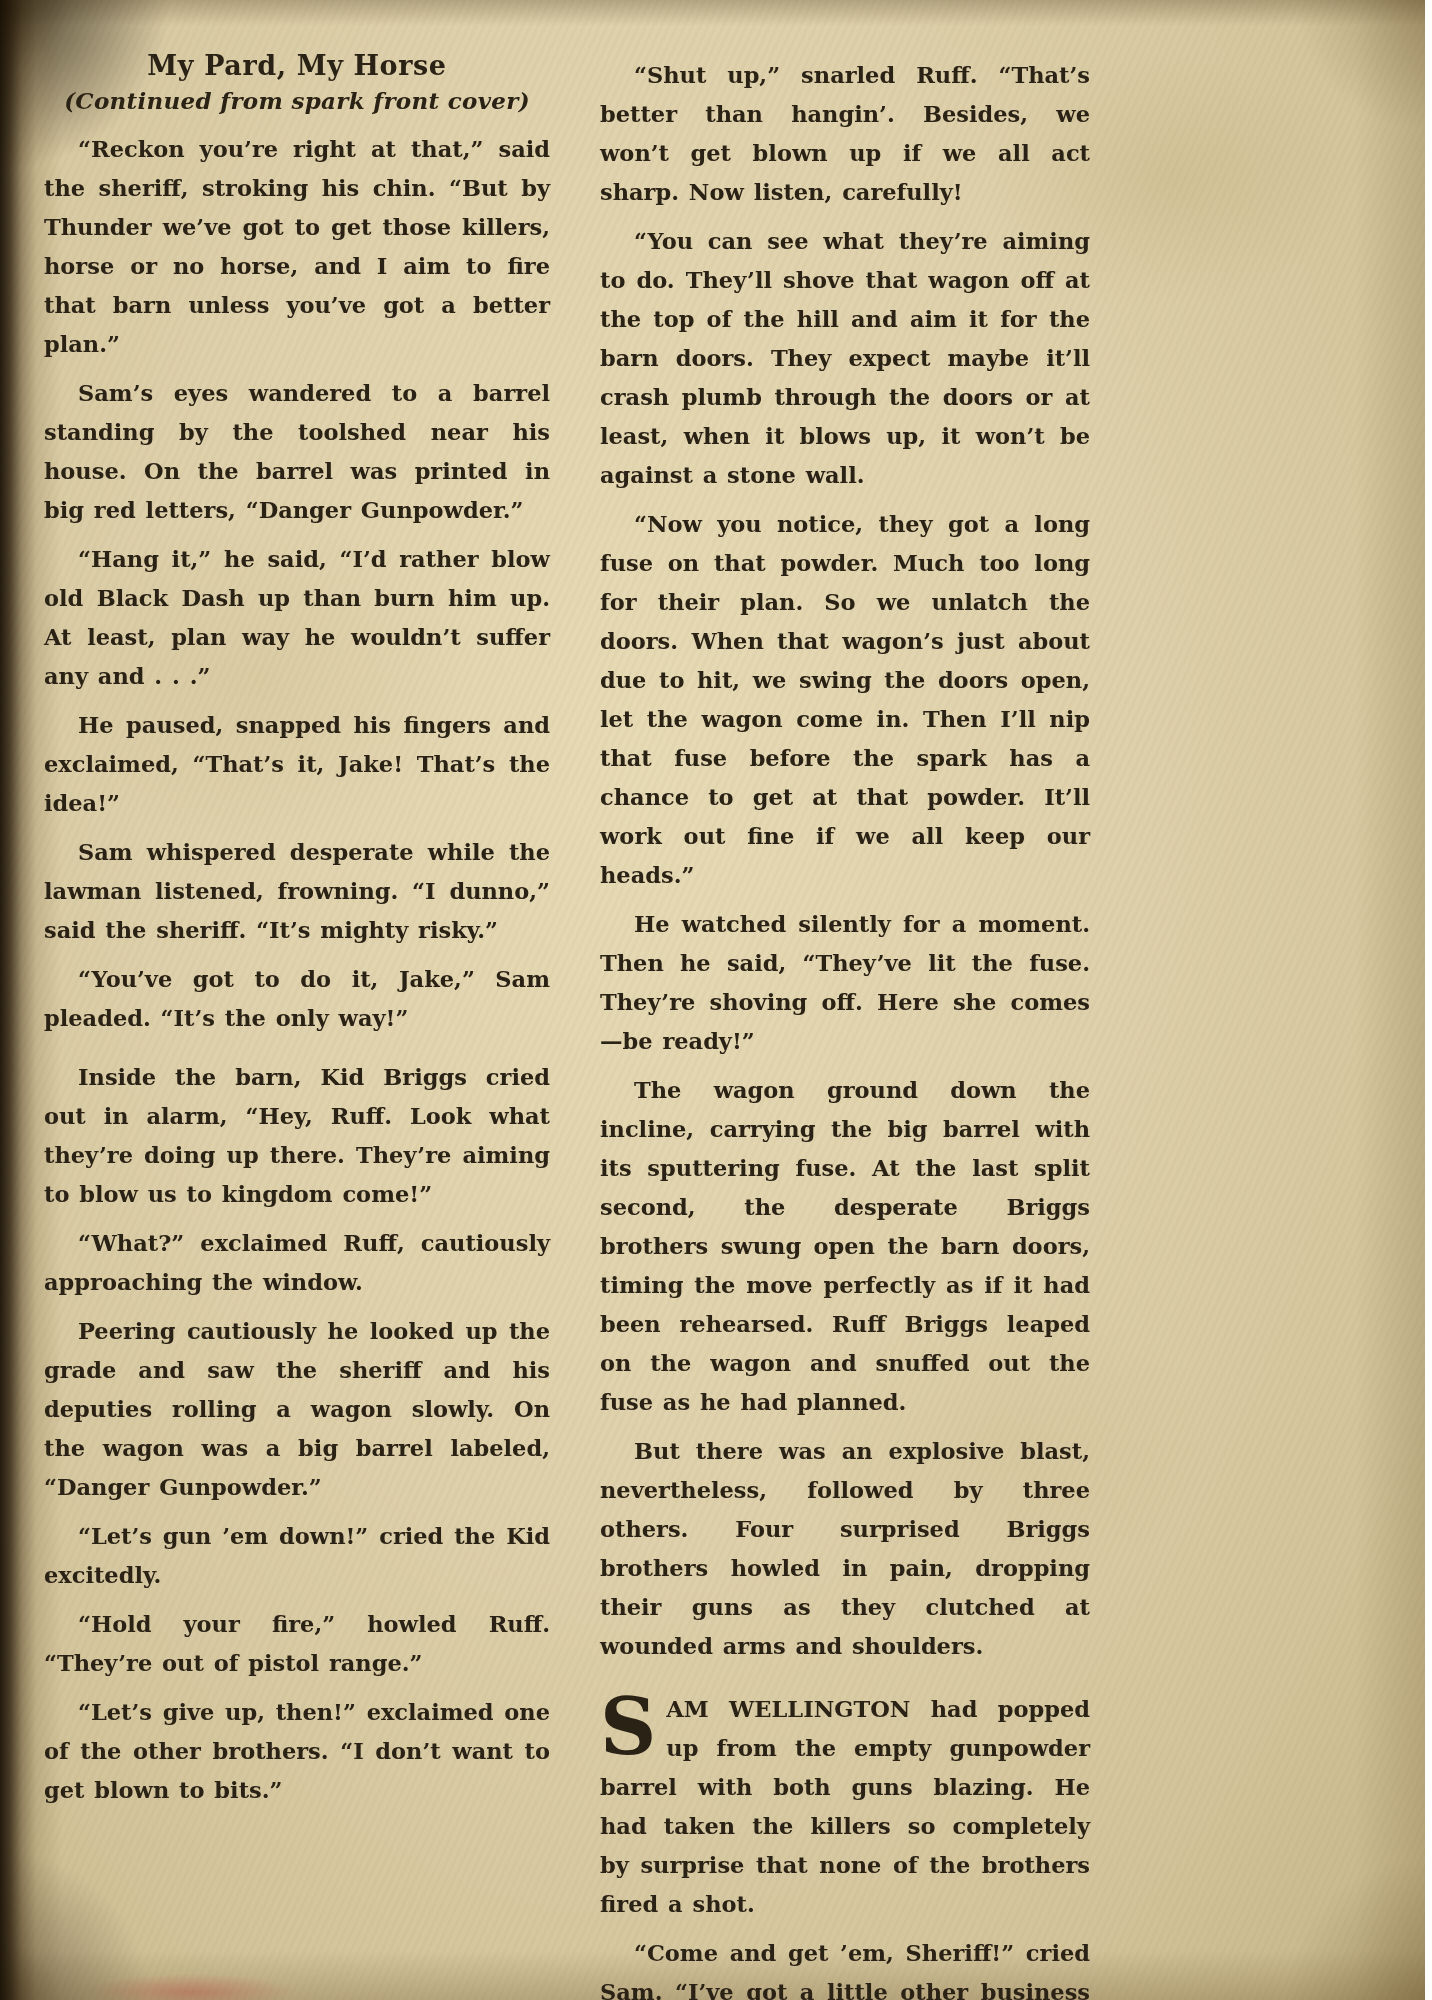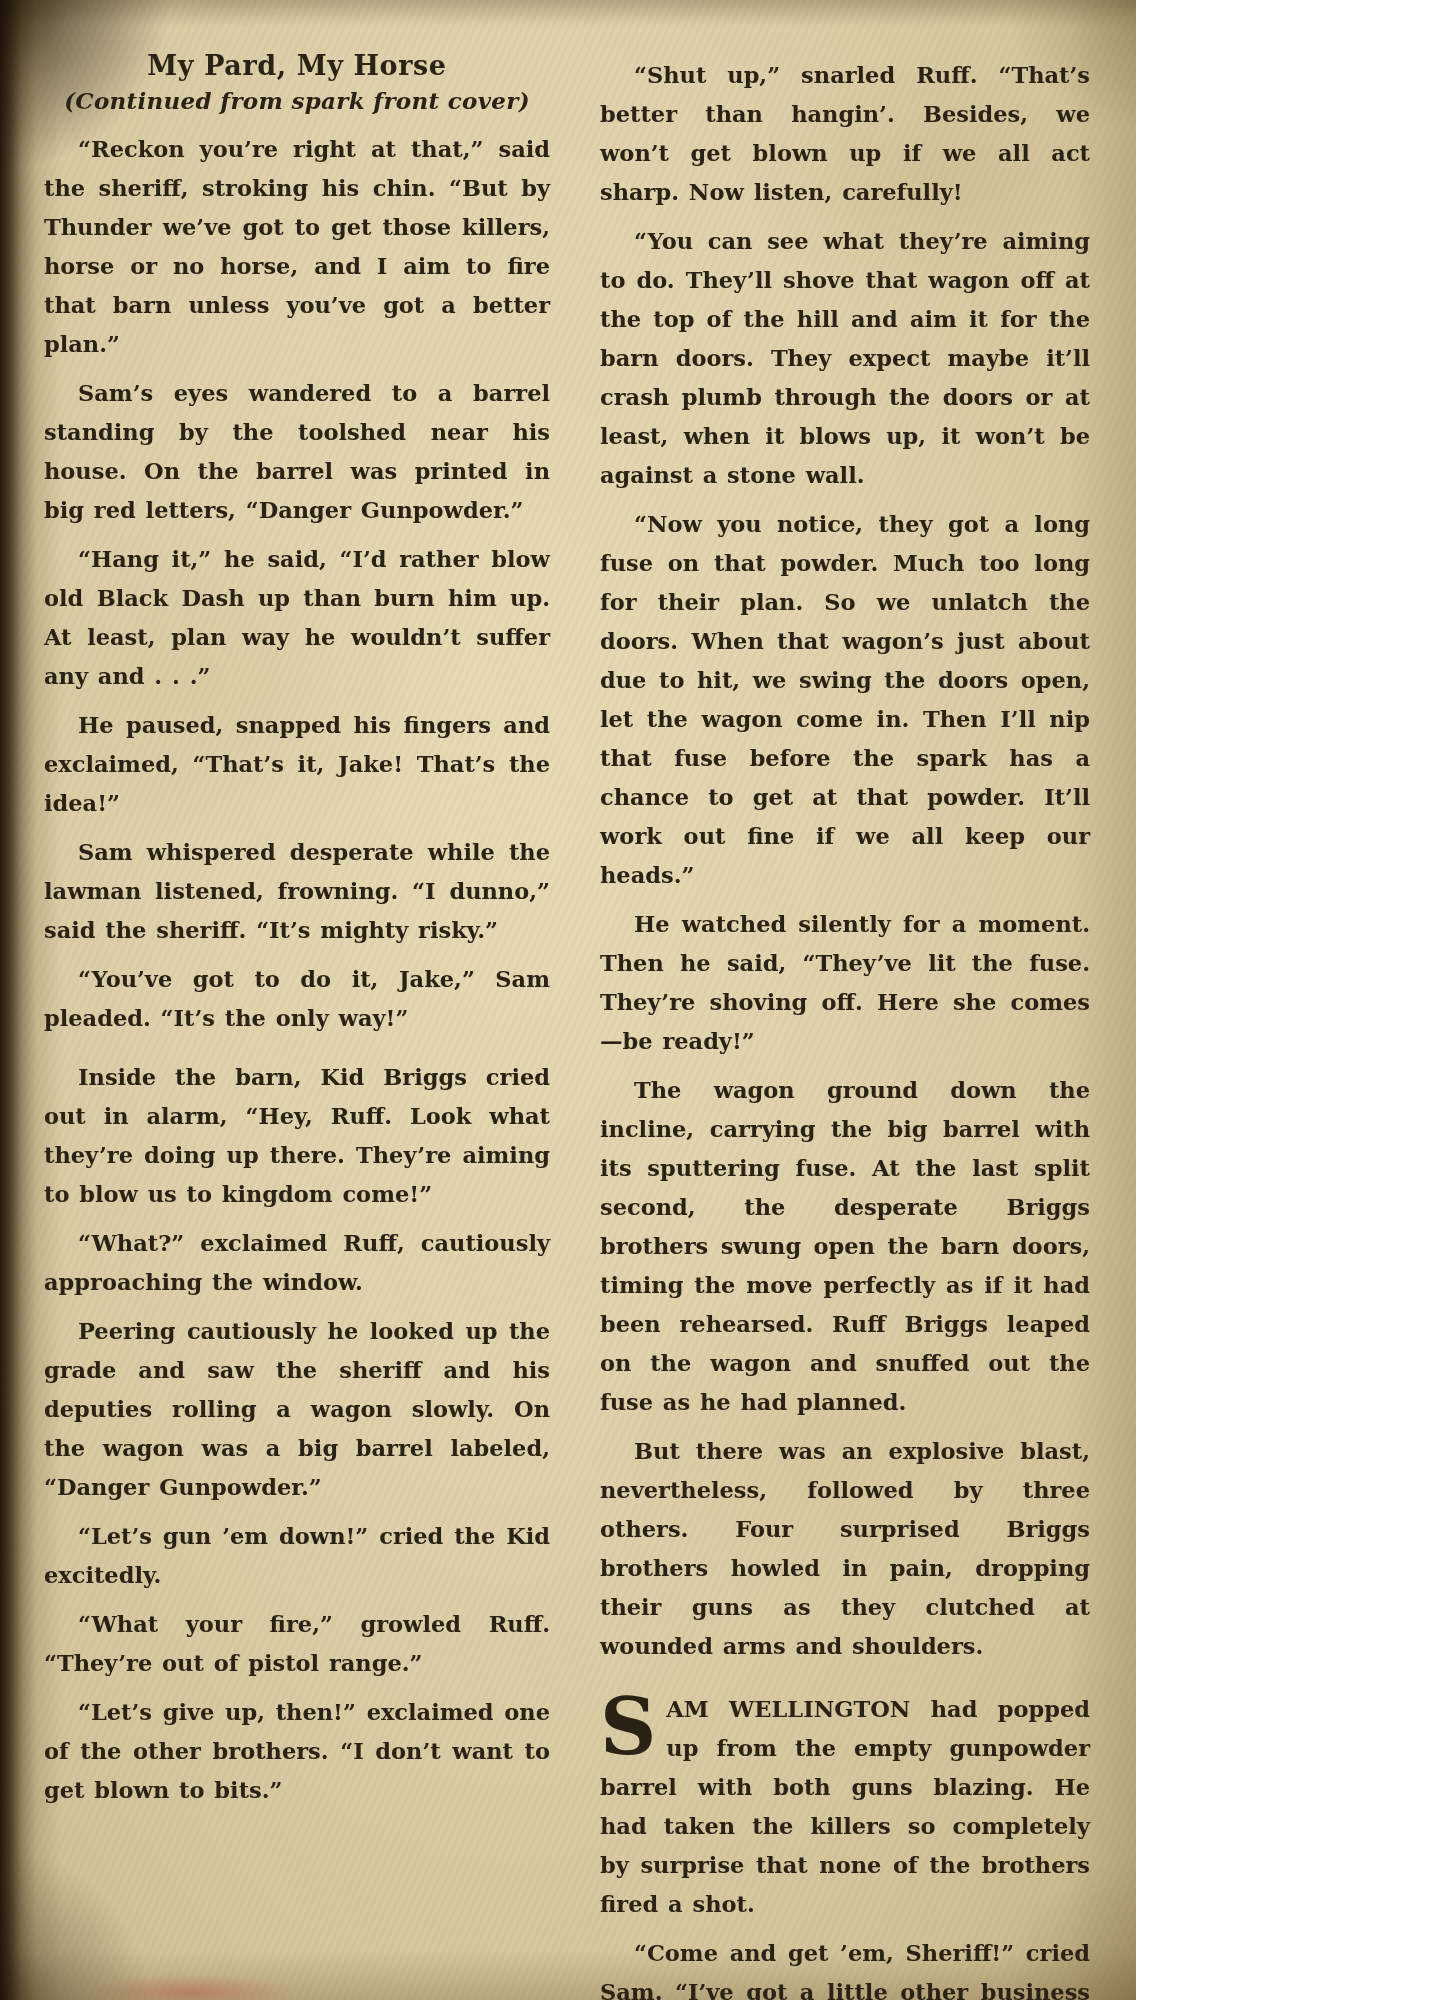--- a/index.html
+++ b/index.html
@@ -3,21 +3,21 @@
 <meta charset="utf-8">
 <style>
   html, body { margin: 0; padding: 0; }
   body {
     width: 1432px; height: 2000px;
     font-family: "DejaVu Serif", "Liberation Serif", serif;
     overflow: hidden;
   }
   .page {
     position: relative;
-    width: 1136px; height: 2000px;
+    width: 1425px; height: 2000px;
     box-sizing: border-box;
     padding: 50px 0 0 42px;
     color: #2b2216;
     background:
       
       linear-gradient(90deg, rgba(26,17,6,0.95) 0px, rgba(40,28,11,0.8) 10px, rgba(70,52,24,0.45) 22px, rgba(110,88,48,0.2) 36px, rgba(0,0,0,0) 62px),
       
       radial-gradient(circle at 0% 0%, rgba(22,14,4,0.9) 0px, rgba(22,14,4,0.45) 70px, rgba(0,0,0,0) 170px),
       radial-gradient(circle at 0% 100%, rgba(30,20,8,0.55) 0px, rgba(30,20,8,0.25) 60px, rgba(0,0,0,0) 150px),
       radial-gradient(circle at 100% 0%, rgba(90,70,35,0.3) 0px, rgba(0,0,0,0) 130px),
@@ -82,21 +82,21 @@
       <p class="body-par">“Reckon you’re right at that,” said the sheriff, stroking his chin. “But by Thunder we’ve got to get those killers, horse or no horse, and I aim to fire that barn unless you’ve got a better plan.”</p>
       <p class="body-par">Sam’s eyes wandered to a barrel standing by the toolshed near his house. On the barrel was printed in big red letters, “Danger Gunpowder.”</p>
       <p class="body-par">“Hang it,” he said, “I’d rather blow old Black Dash up than burn him up. At least, plan way he wouldn’t suffer any and . . .”</p>
       <p class="body-par">He paused, snapped his fingers and exclaimed, “That’s it, Jake! That’s the idea!”</p>
       <p class="body-par">Sam whispered desperate while the lawman listened, frowning. “I dunno,” said the sheriff. “It’s mighty risky.”</p>
       <p class="body-par">“You’ve got to do it, Jake,” Sam pleaded. “It’s the only way!”</p>
       <p class="body-par section-break">Inside the barn, Kid Briggs cried out in alarm, “Hey, Ruff. Look what they’re doing up there. They’re aiming to blow us to kingdom come!”</p>
       <p class="body-par">“What?” exclaimed Ruff, cautiously approaching the window.</p>
       <p class="body-par">Peering cautiously he looked up the grade and saw the sheriff and his deputies rolling a wagon slowly. On the wagon was a big barrel labeled, “Danger Gunpowder.”</p>
       <p class="body-par">“Let’s gun ’em down!” cried the Kid excitedly.</p>
-      <p class="body-par">“What your fire,” growled Ruff. “They’re out of pistol range.”</p>
+      <p class="body-par">“Hold your fire,” howled Ruff. “They’re out of pistol range.”</p>
       <p class="body-par">“Let’s give up, then!” exclaimed one of the other brothers. “I don’t want to get blown to bits.”</p>
     </div>
 
     <div class="col col-right">
       <p class="body-par">“Shut up,” snarled Ruff. “That’s better than hangin’. Besides, we won’t get blown up if we all act sharp. Now listen, carefully!</p>
       <p class="body-par">“You can see what they’re aiming to do. They’ll shove that wagon off at the top of the hill and aim it for the barn doors. They expect maybe it’ll crash plumb through the doors or at least, when it blows up, it won’t be against a stone wall.</p>
       <p class="body-par">“Now you notice, they got a long fuse on that powder. Much too long for their plan. So we unlatch the doors. When that wagon’s just about due to hit, we swing the doors open, let the wagon come in. Then I’ll nip that fuse before the spark has a chance to get at that powder. It’ll work out fine if we all keep our heads.”</p>
       <p class="body-par">He watched silently for a moment. Then he said, “They’ve lit the fuse. They’re shoving off. Here she comes—be ready!”</p>
       <p class="body-par">The wagon ground down the incline, carrying the big barrel with its sputtering fuse. At the last split second, the desperate Briggs brothers swung open the barn doors, timing the move perfectly as if it had been rehearsed. Ruff Briggs leaped on the wagon and snuffed out the fuse as he had planned.</p>
       <p class="body-par">But there was an explosive blast, nevertheless, followed by three others. Four surprised Briggs brothers howled in pain, dropping their guns as they clutched at wounded arms and shoulders.</p>

